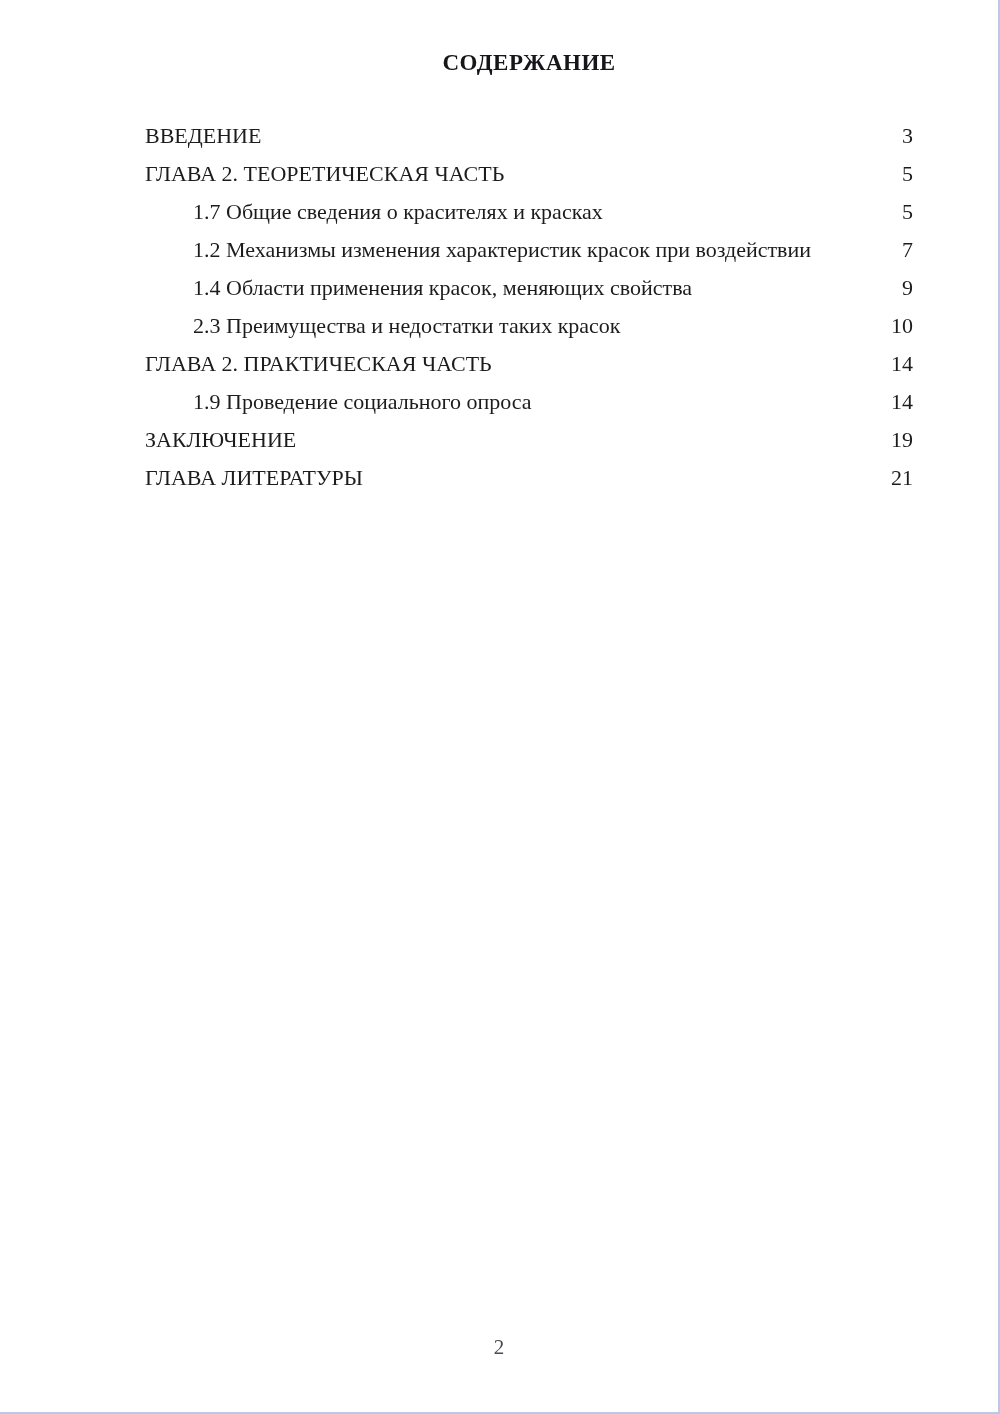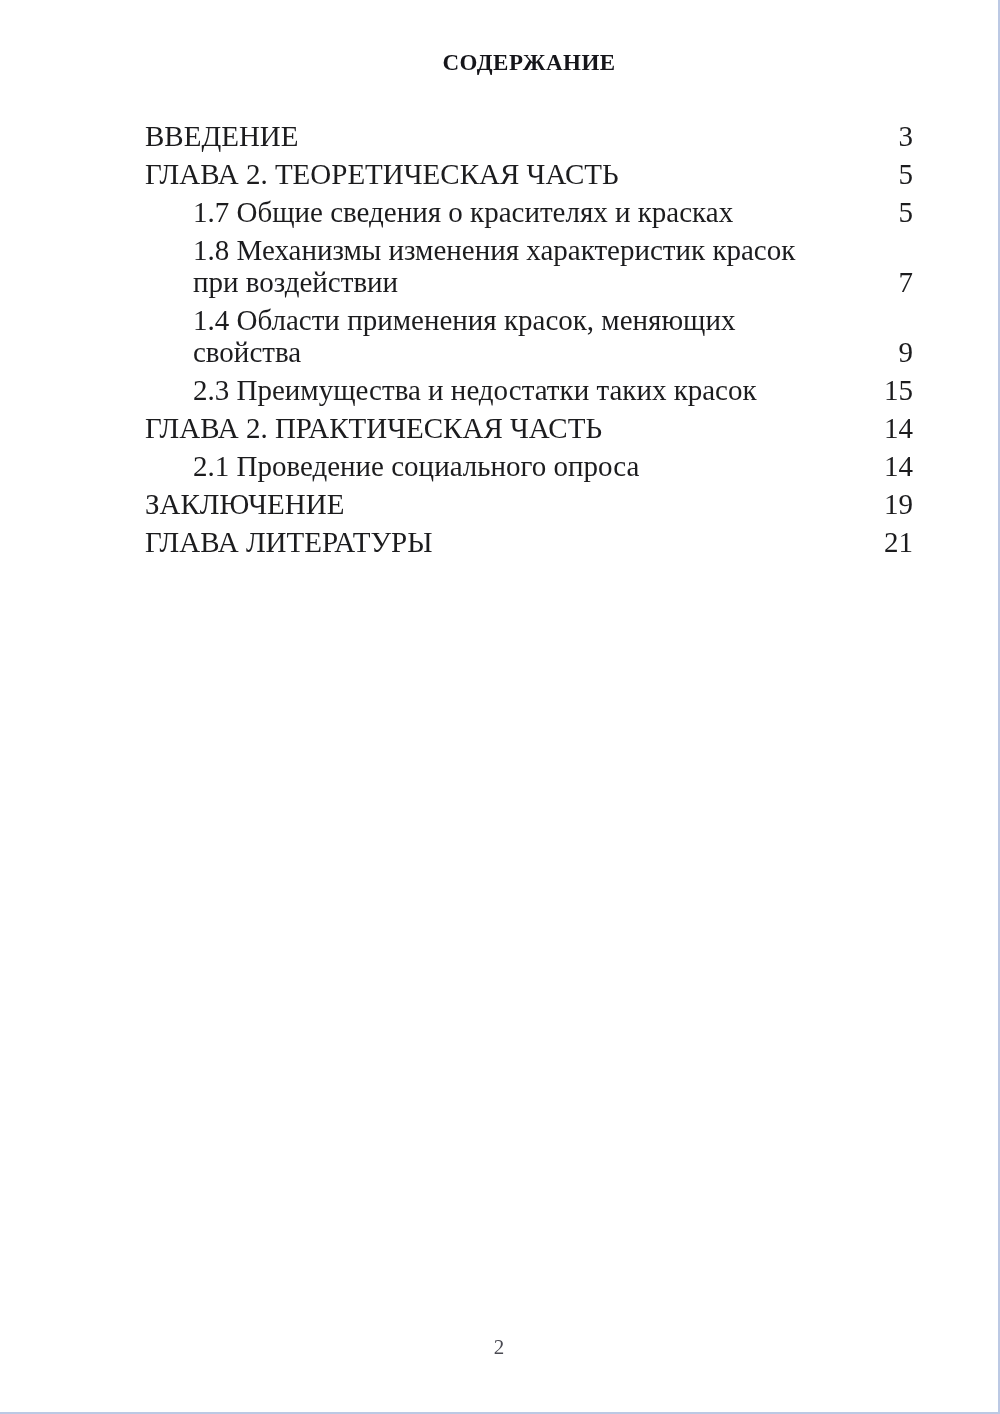--- a/index.html
+++ b/index.html
@@ -25,21 +25,21 @@
     font-weight: bold;
     letter-spacing: 0.5px;
     color: #15151a;
     margin-bottom: 44px;
   }
   .toc { width: 100%; }
   .toc-row {
     display: flex;
     align-items: flex-end;
     margin-bottom: 6px;
-    font-size: 29px;
+    font-size: 22px;
     line-height: 32px;
   }
   .toc-row .toc-label {
     flex: 1 1 auto;
     padding-right: 60px;
   }
   .toc-row.indent .toc-label {
     padding-left: 48px;
   }
   .toc-row .toc-page {
@@ -76,41 +76,41 @@
       <span class="toc-label">ГЛАВА 2. ТЕОРЕТИЧЕСКАЯ ЧАСТЬ</span>
       <span class="toc-page">5</span>
     </div>
 
     <div class="toc-row indent">
       <span class="toc-label">1.7 Общие сведения о красителях и красках</span>
       <span class="toc-page">5</span>
     </div>
 
     <div class="toc-row indent">
-      <span class="toc-label">1.8 Механизмы изменения характеристик красок при воздействии</span>
+      <span class="toc-label">1.2 Механизмы изменения характеристик красок при воздействии</span>
       <span class="toc-page">7</span>
     </div>
 
     <div class="toc-row indent">
       <span class="toc-label">1.4 Области применения красок, меняющих свойства</span>
       <span class="toc-page">9</span>
     </div>
 
     <div class="toc-row indent">
       <span class="toc-label">2.3 Преимущества и недостатки таких красок</span>
-      <span class="toc-page">15</span>
+      <span class="toc-page">10</span>
     </div>
 
     <div class="toc-row">
       <span class="toc-label">ГЛАВА 2. ПРАКТИЧЕСКАЯ ЧАСТЬ</span>
       <span class="toc-page">14</span>
     </div>
 
     <div class="toc-row indent">
-      <span class="toc-label">2.1 Проведение социального опроса</span>
+      <span class="toc-label">1.9 Проведение социального опроса</span>
       <span class="toc-page">14</span>
     </div>
 
 
     <div class="toc-row">
       <span class="toc-label">ЗАКЛЮЧЕНИЕ</span>
       <span class="toc-page">19</span>
     </div>
 
     <div class="toc-row">

